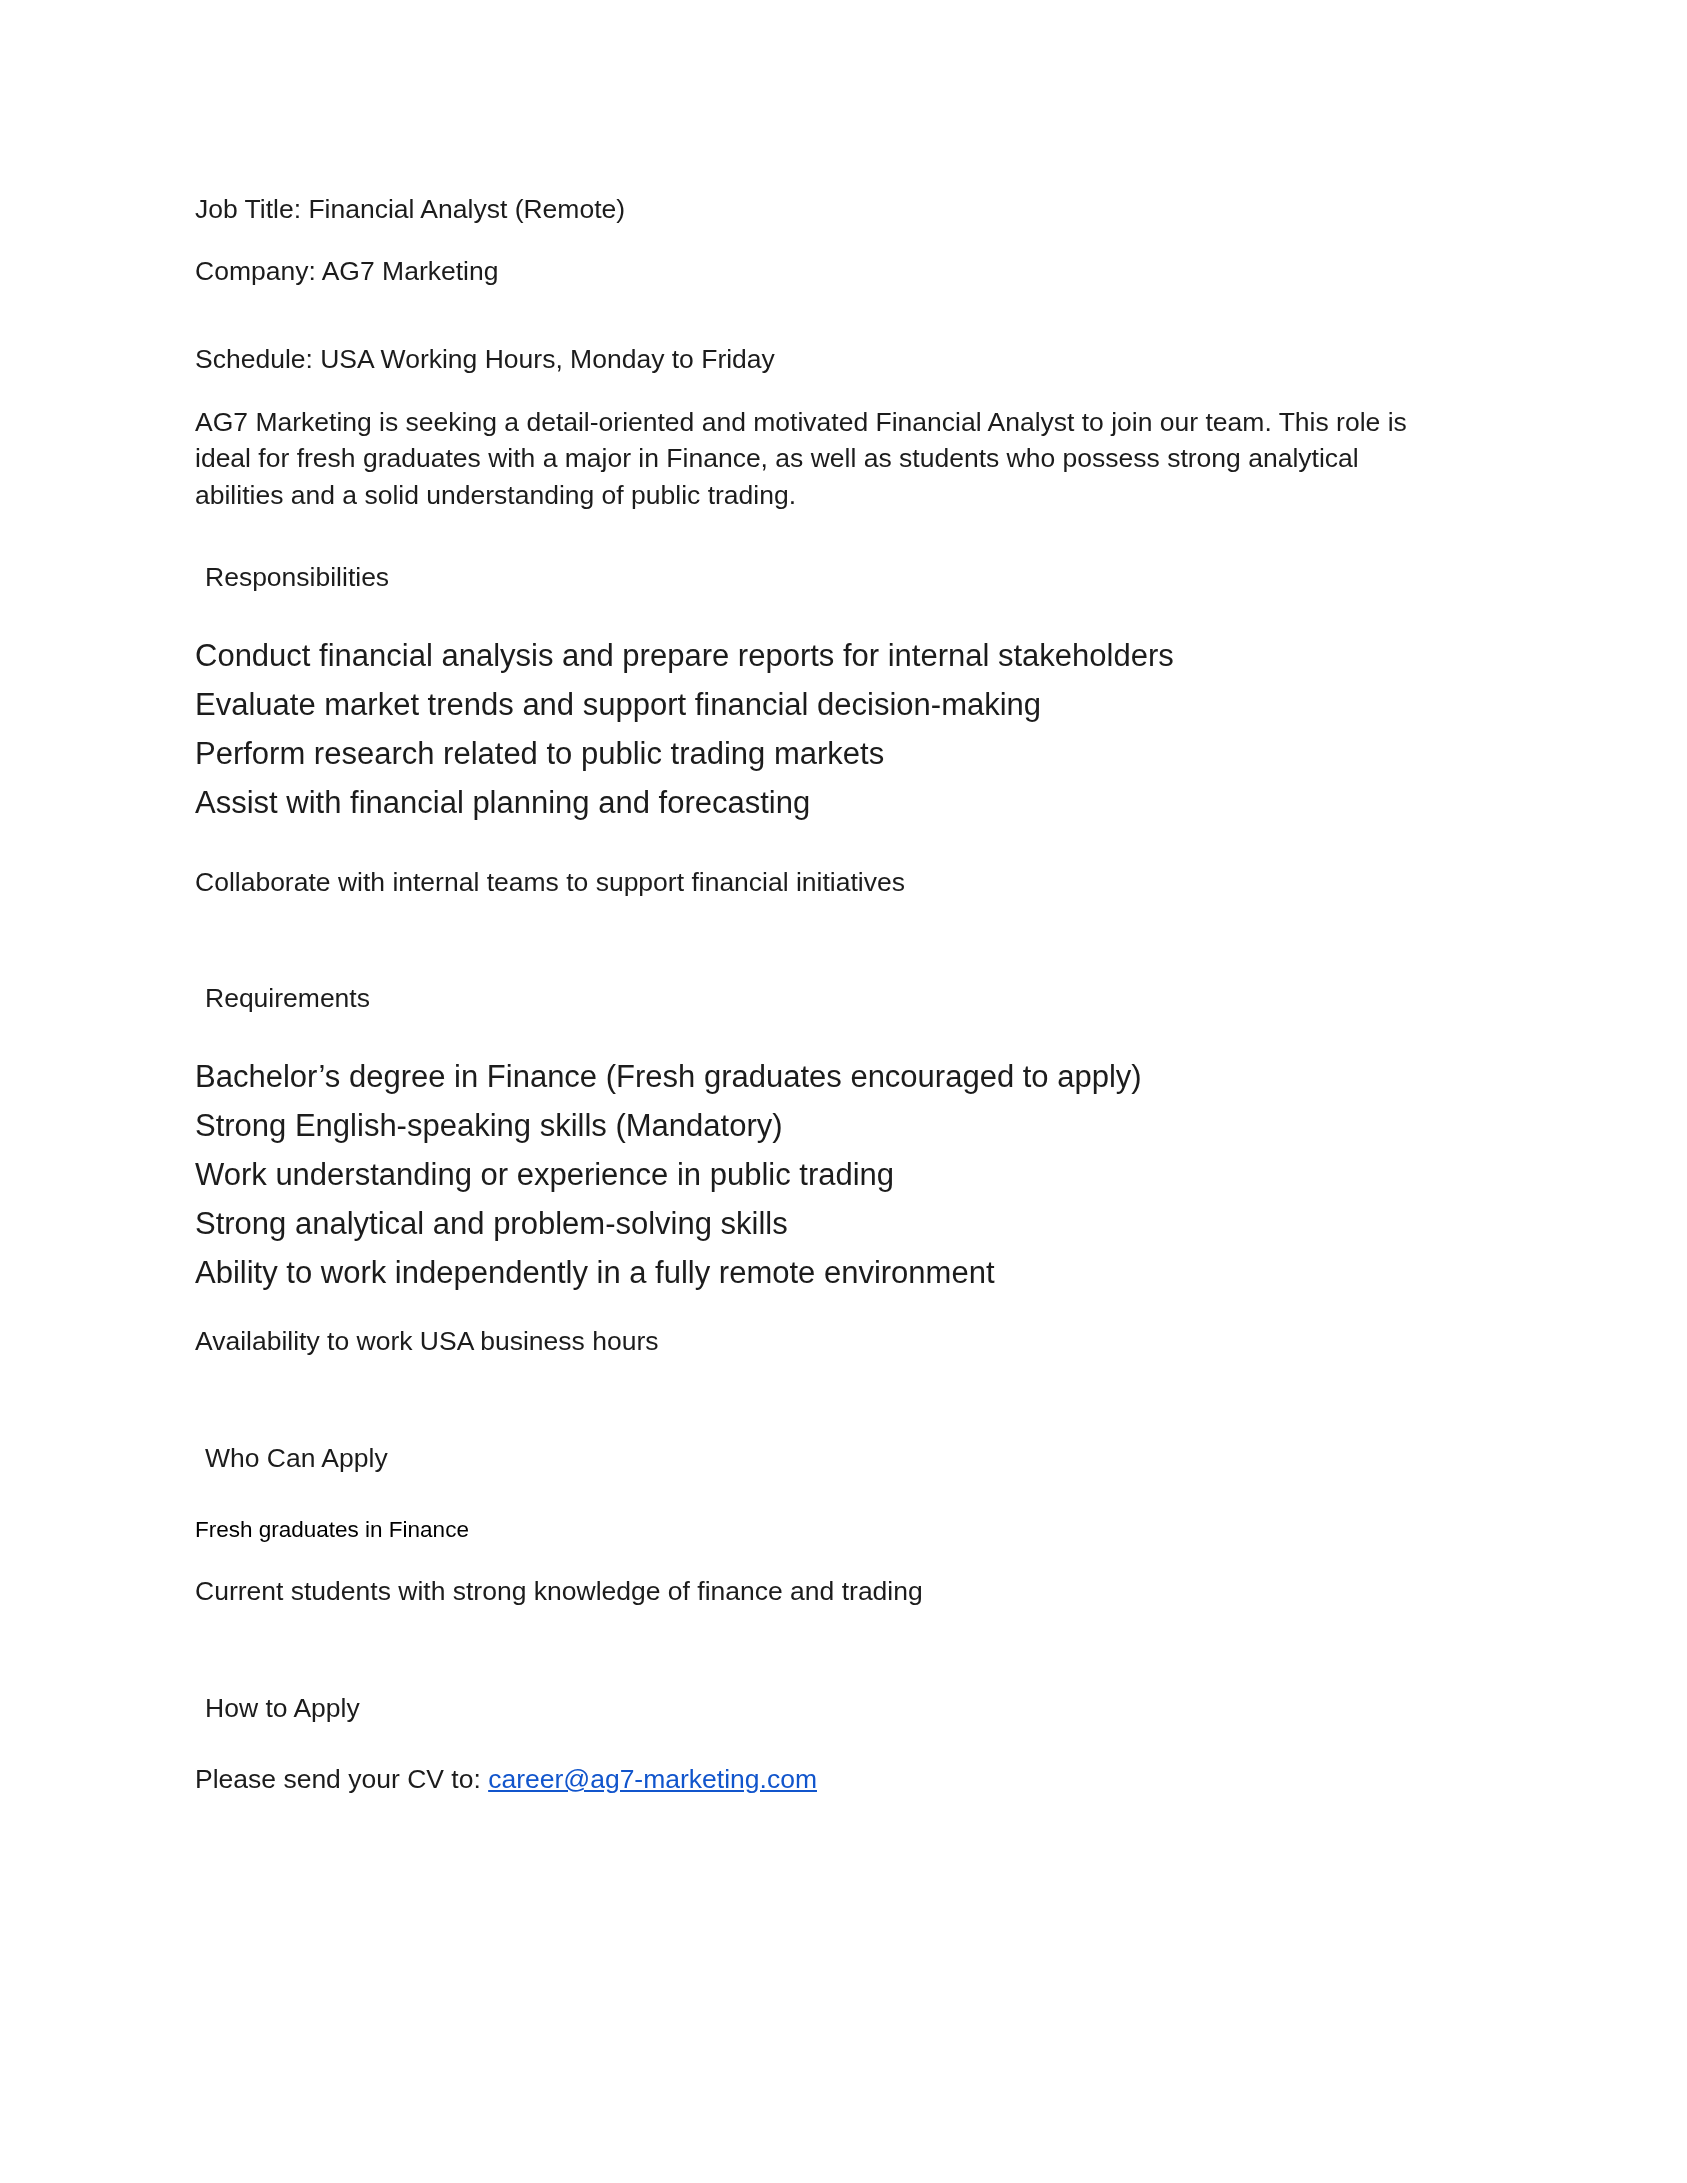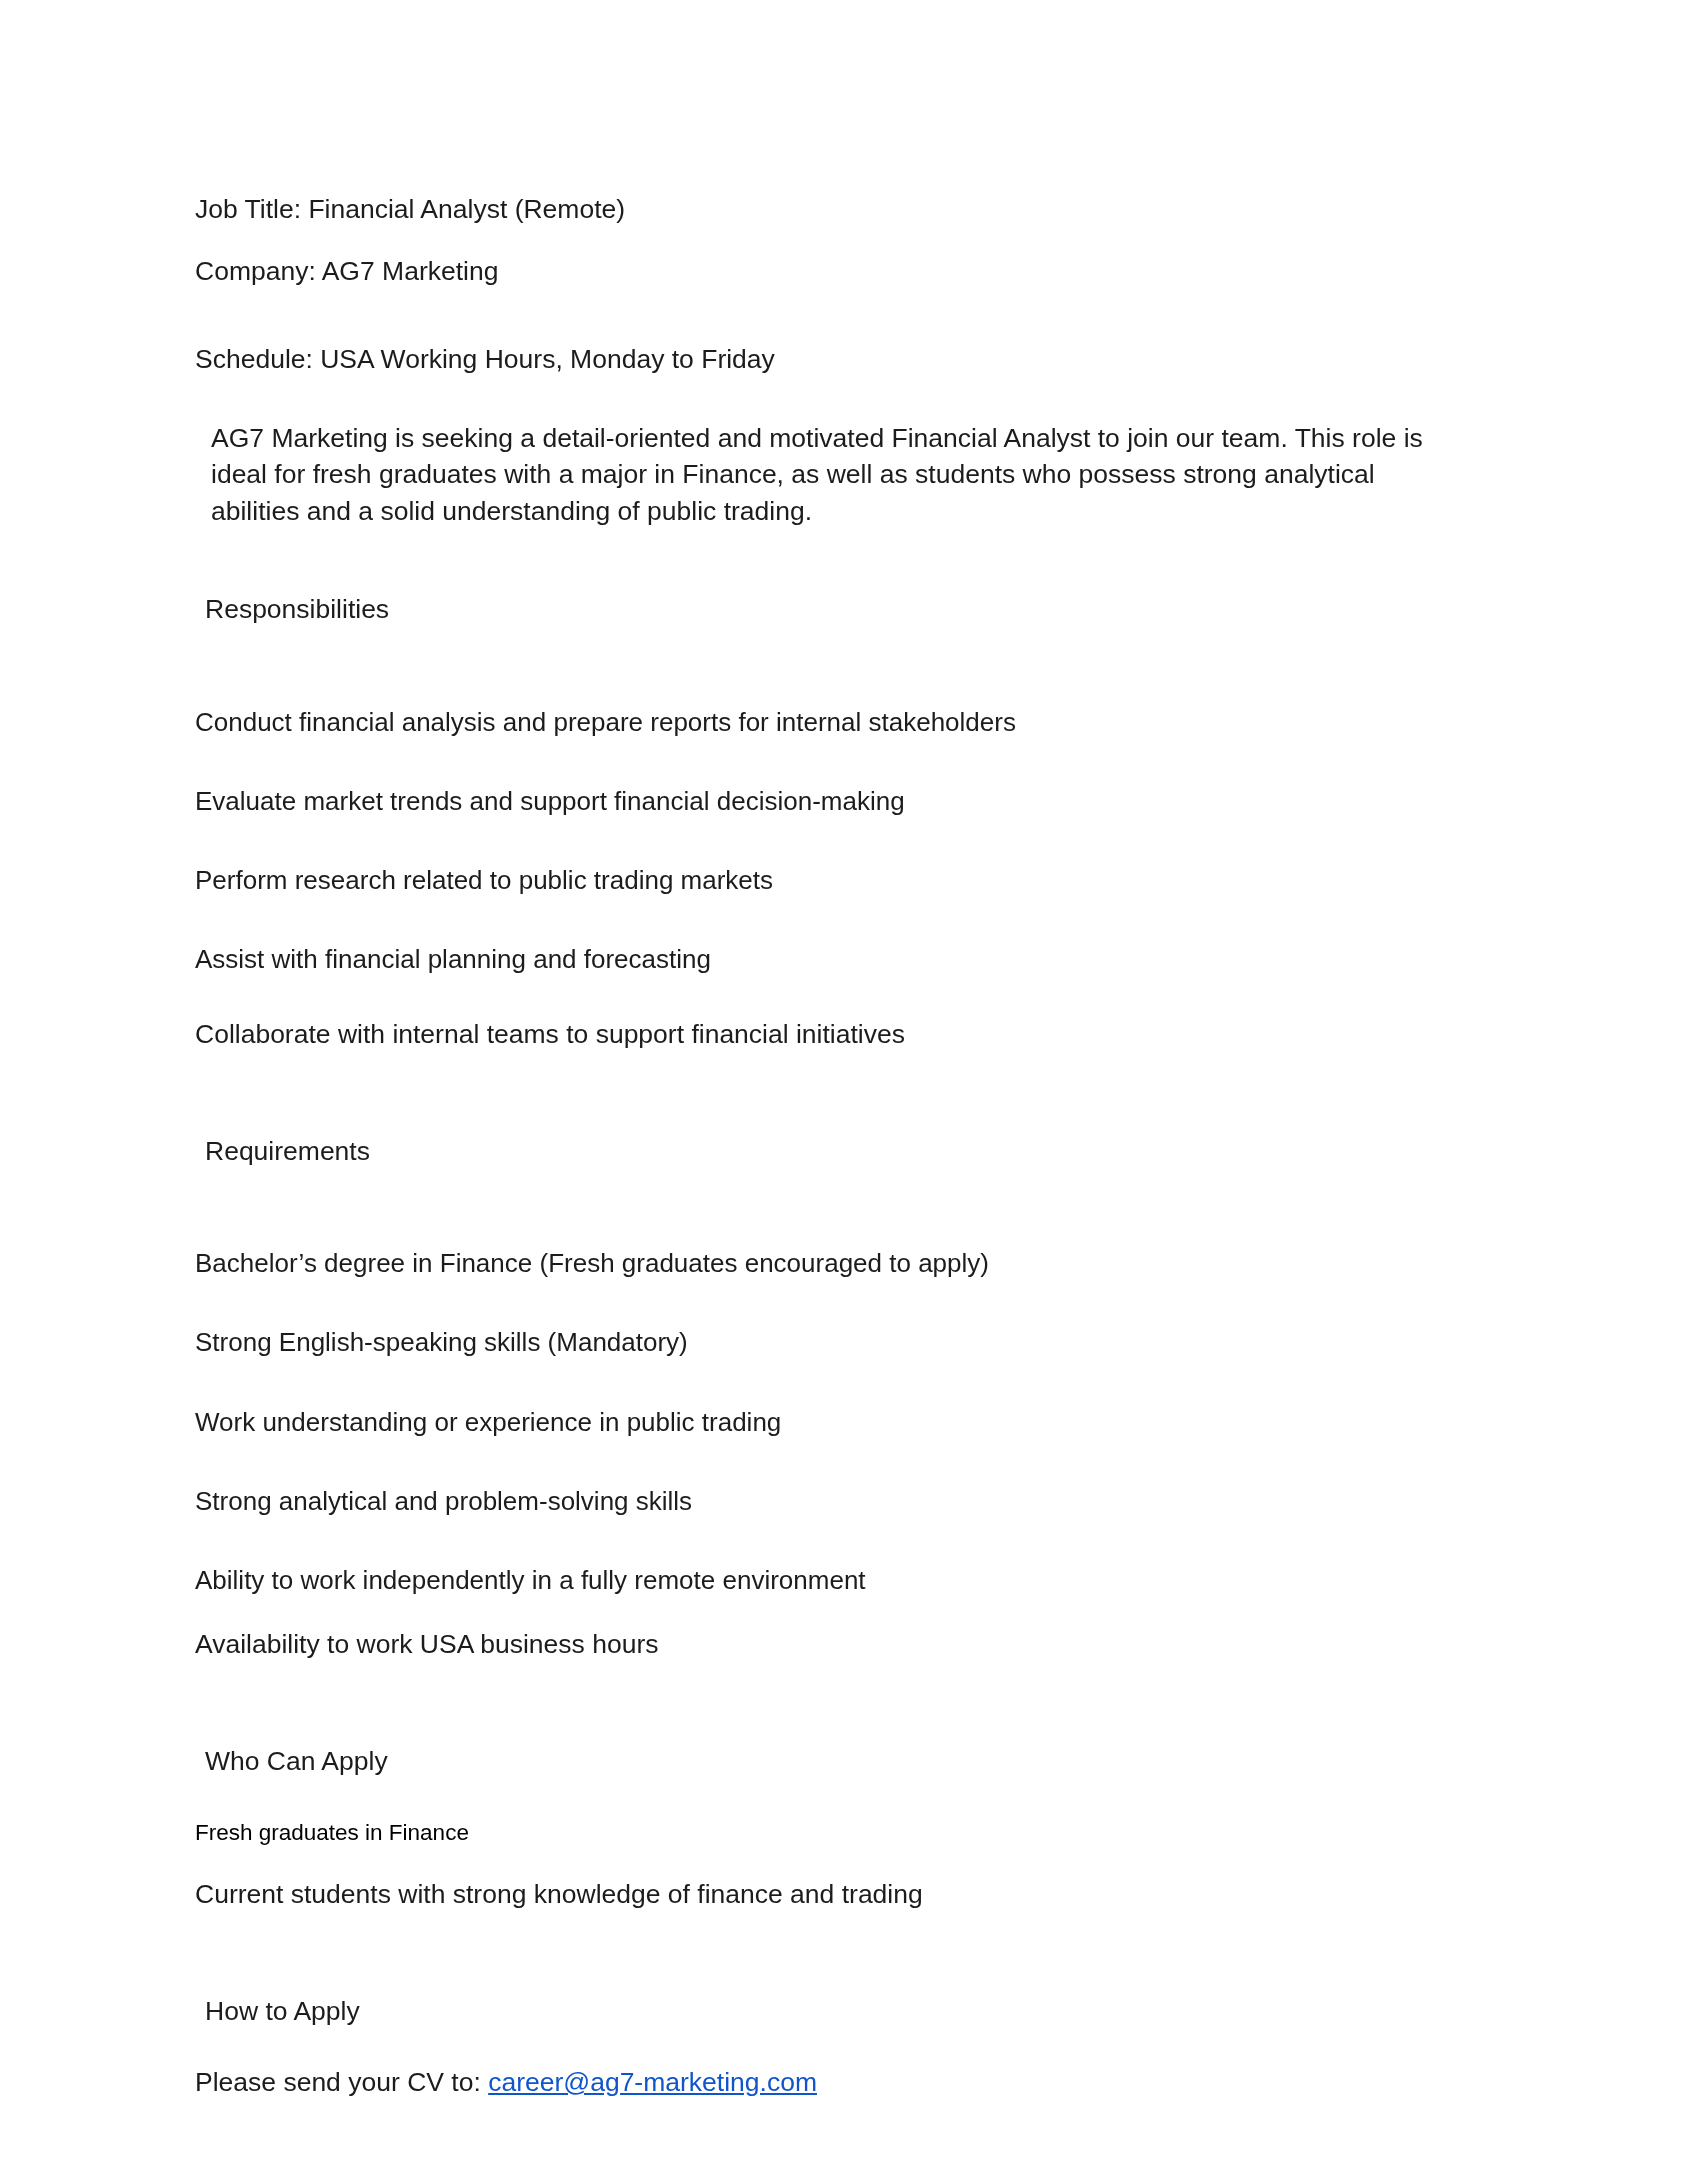--- a/index.html
+++ b/index.html
@@ -35,32 +35,31 @@
     font-size: 26.5px;
     line-height: 1.33;
     color: #1c1c1c;
     margin: 10px;
     font-weight: normal;
   }
   .body-para {
     font-size: 26.5px;
     line-height: 1.38;
     color: #1c1c1c;
-    margin: 16px;
+    margin: 0;
   }
   .list {
     list-style: none;
     margin: 0;
     padding: 0;
   }
   .list li {
-    font-size: 26px;
+    font-size: 31px;
     line-height: 1.58;
     color: #1c1c1c;
-    margin-top: 38px;
   }
   .spacer-sm { height: 26.5px; }
   .spacer-md { height: 37px; }
   .spacer-xl { height: 71px; }
   a.email {
     color: #1155cc;
     text-decoration: underline;
   }
 </style>
 </head>

